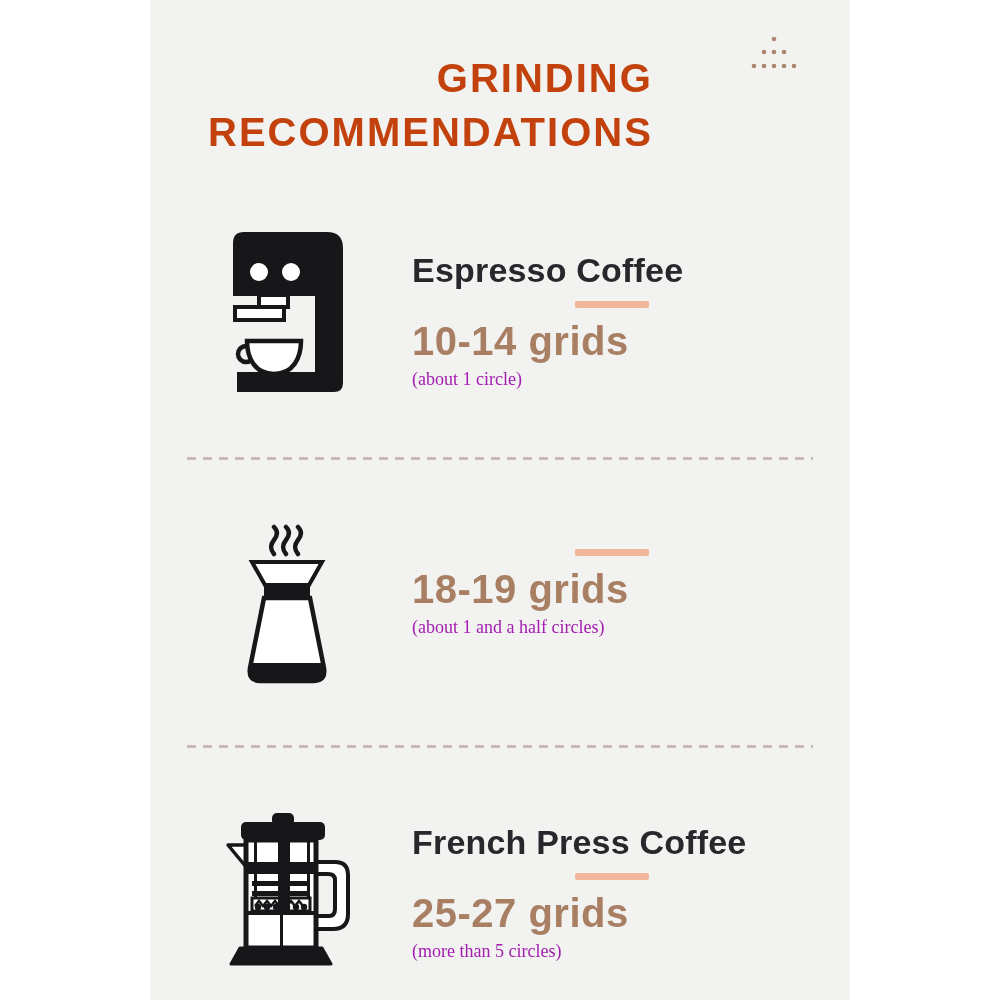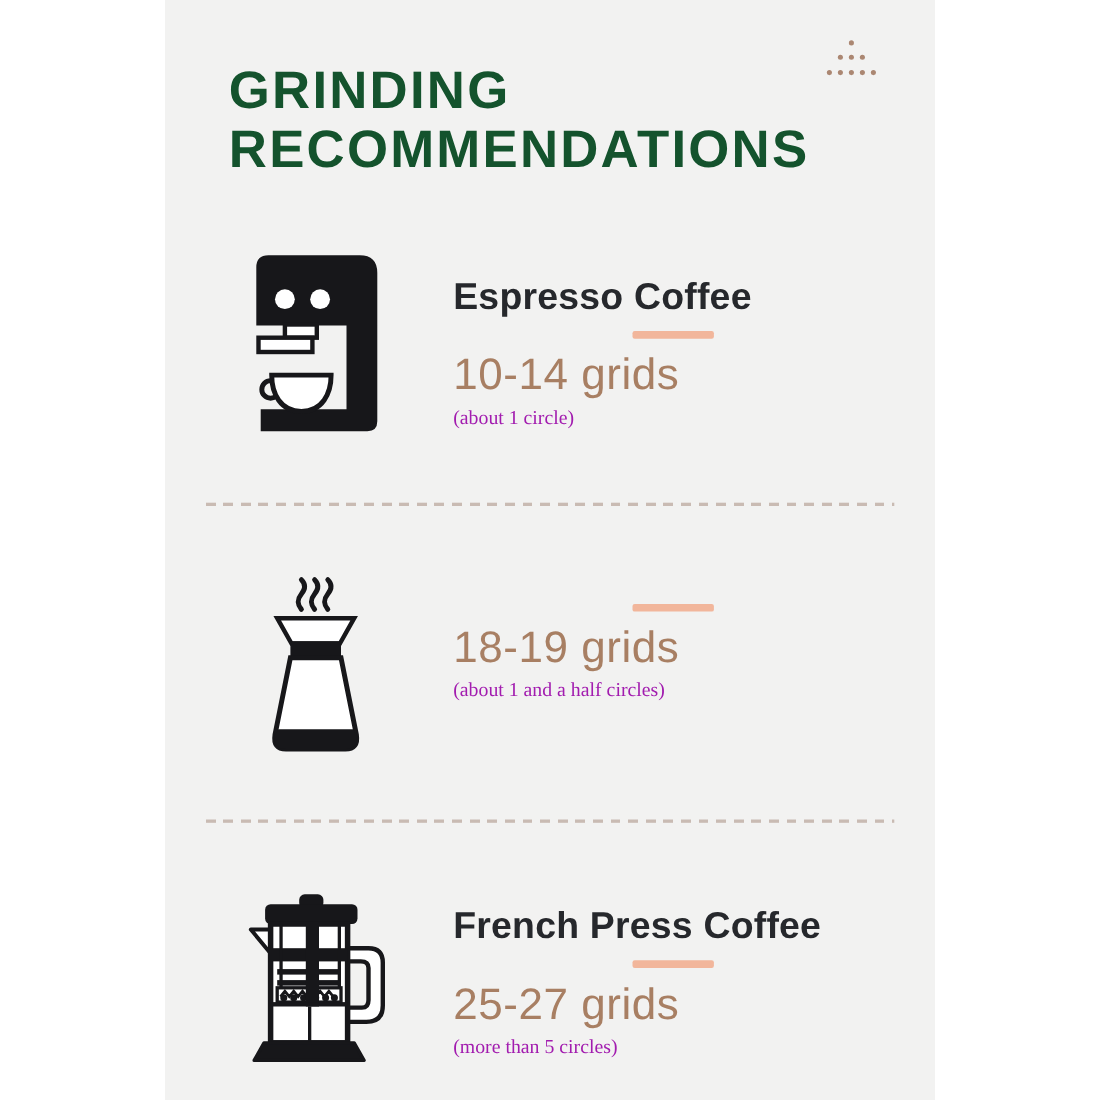--- a/index.html
+++ b/index.html
@@ -6,22 +6,22 @@
   body{
     width:1000px;height:1000px;background:#ffffff;
     font-family:"Liberation Sans", sans-serif;
     -webkit-font-smoothing:antialiased;
   }
   .page{position:relative;width:1000px;height:1000px;background:#ffffff;overflow:hidden;}
   .canvas{position:absolute;left:150px;top:0;width:700px;height:1000px;background:#f2f2f1;}
 
   .title{
     position:absolute;left:58px;top:24px;
-    font-size:48px;font-weight:800;letter-spacing:2px;line-height:54px;
-    color:#14532d;white-space:nowrap;
+    font-size:40px;font-weight:800;letter-spacing:2px;line-height:54px;
+    color:#c2410c;white-space:nowrap;text-align:right;
   }
   .title span{display:block;}
 
   .dots{position:absolute;left:600px;top:35px;width:48px;height:35px;}
 
   .icon{position:absolute;}
   .icon-espresso{left:82px;top:231px;width:112px;height:162px;}
   .icon-carafe{left:95px;top:524px;width:84px;height:160px;}
   .icon-press{left:75px;top:812px;width:126px;height:156px;}
 
@@ -29,21 +29,21 @@
   .txt-1{top:250px;}
   .txt-2{top:538px;}
   .txt-3{top:822px;}
 
   .heading{
     margin:0;font-size:34px;line-height:40px;font-weight:700;
     color:#26282c;letter-spacing:0.2px;white-space:nowrap;
   }
   .underline{width:74px;height:7px;background:#f2b69b;border-radius:2px;margin:11px auto 0;}
   .grids{
-    margin-top:10px;font-size:40px;line-height:46px;font-weight:400;
+    margin-top:10px;font-size:40px;line-height:46px;font-weight:700;
     color:#a87f63;letter-spacing:0.5px;white-space:nowrap;
   }
   .note{
     margin-top:0;font-size:18px;line-height:30px;font-weight:500;
     color:#a21caf;white-space:nowrap;font-family:Liberation Serif, serif;
   }
 
   .divider{
     position:absolute;left:37px;width:626px;height:3px;
     background:repeating-linear-gradient(90deg,#c9bbb3 0 9px,transparent 9px 16px);

